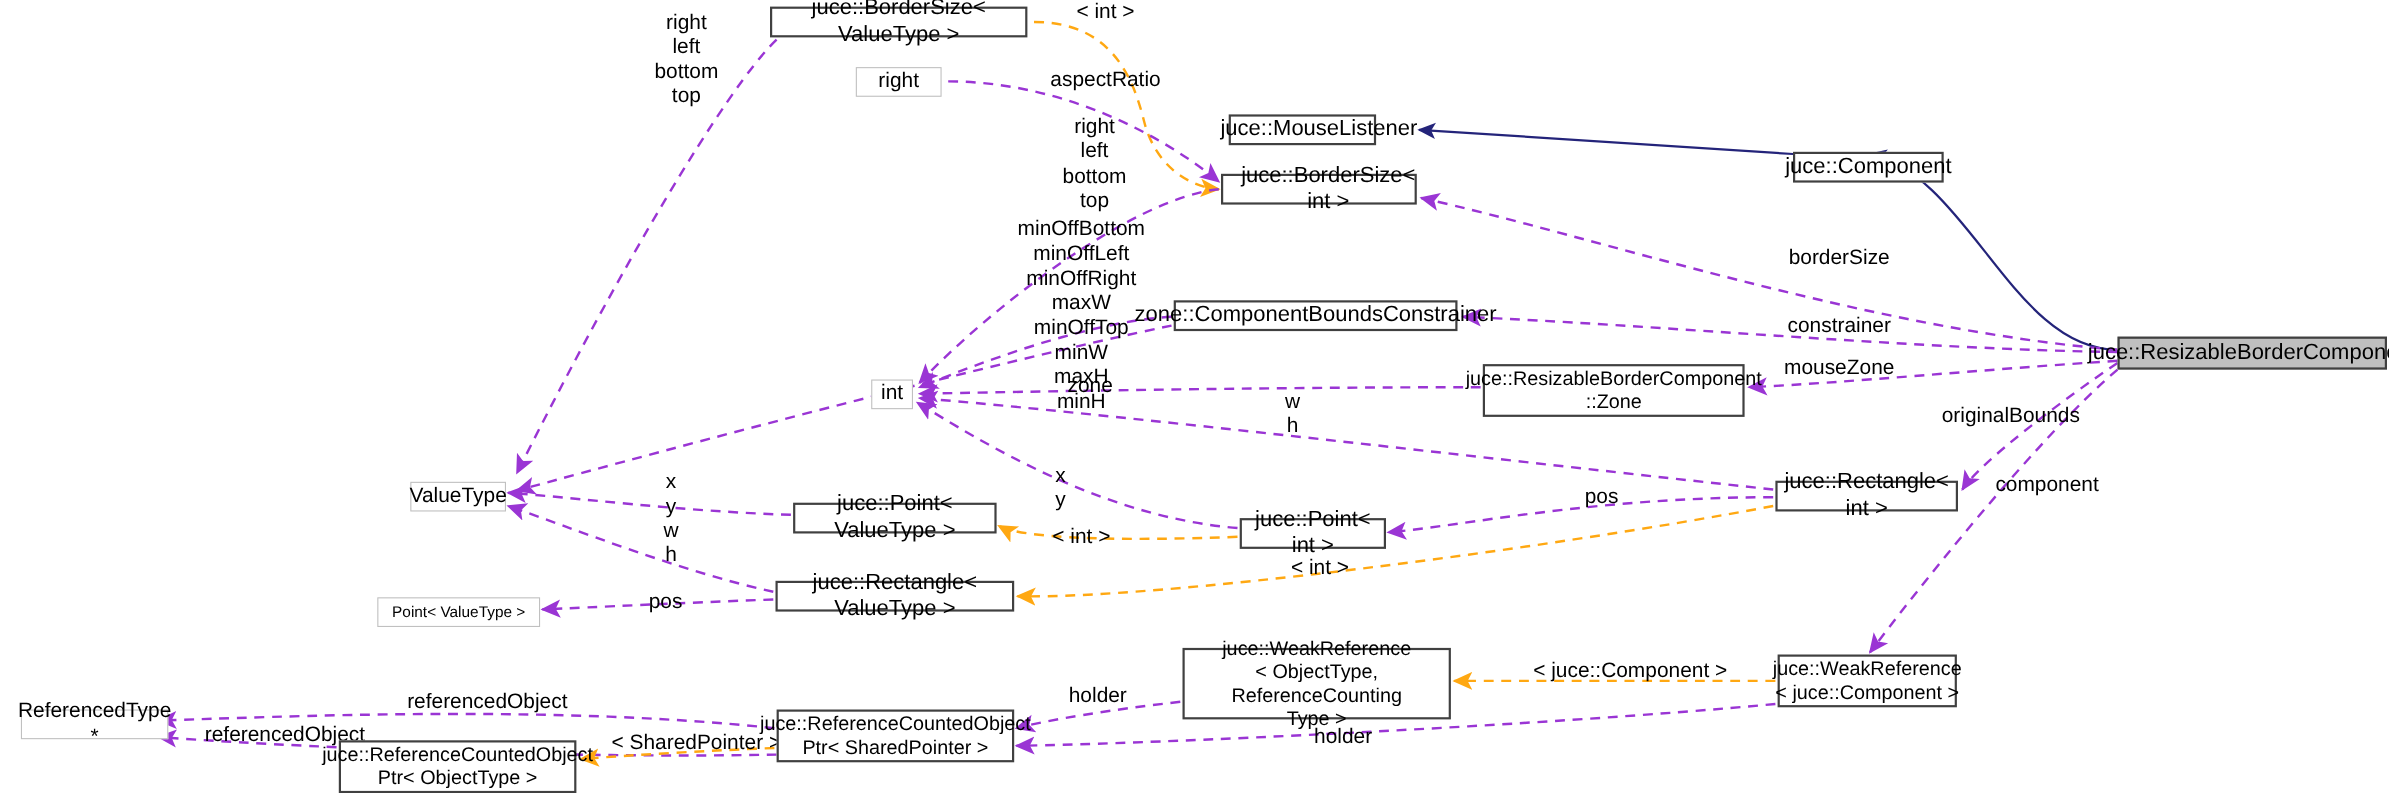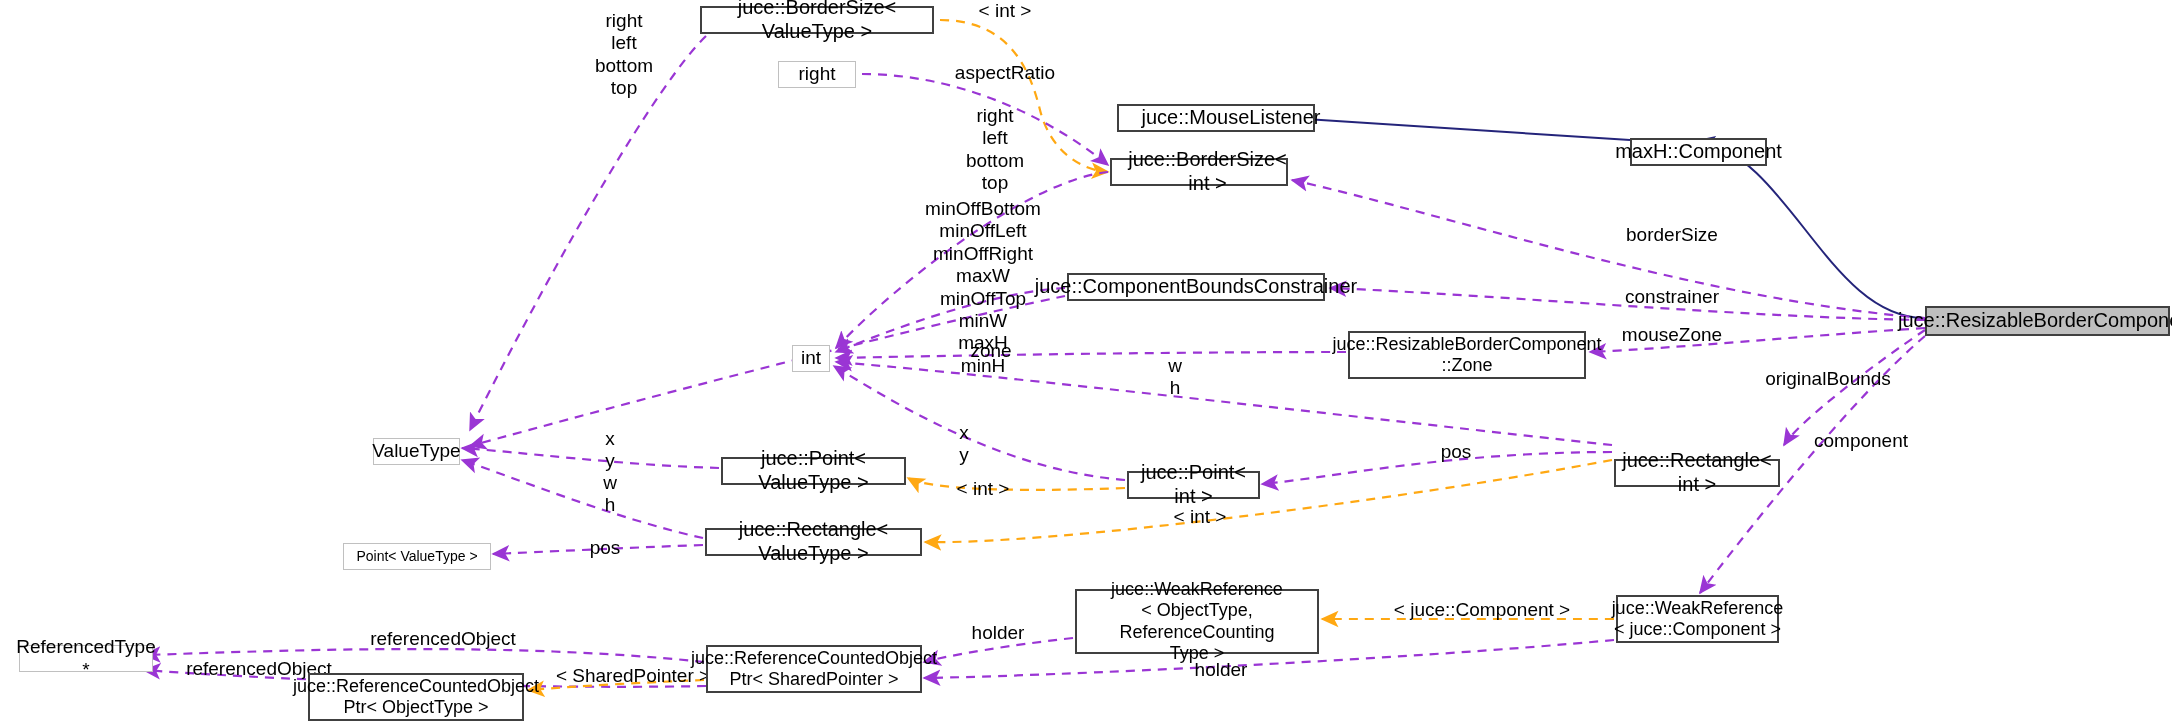--- a/index.html
+++ b/index.html
@@ -104,31 +104,31 @@
         <path d="M 1614 640 C 1400 660 1050 676 924 678" fill="none" stroke="#9a35d4" stroke-width="2.2" stroke-dasharray="9 7" marker-end="url(#arrow-usage)" id="e-weakrefcomp-refcounted"></path>
         <path d="M 1073 638 C 1010 645 950 655 924 662" fill="none" stroke="#9a35d4" stroke-width="2.2" stroke-dasharray="9 7" marker-end="url(#arrow-usage)" id="e-weakrefobj-refcounted"></path>
         <path d="M 704 662 C 500 640 250 652 144 655" fill="none" stroke="#9a35d4" stroke-width="2.2" stroke-dasharray="9 7" marker-end="url(#arrow-usage)" id="e-refcounted-reftype"></path>
         <path d="M 706 686 C 500 690 250 678 144 670" fill="none" stroke="#9a35d4" stroke-width="2.2" stroke-dasharray="9 7" marker-end="url(#arrow-usage)" id="e-refcountedobj-reftype"></path>
         <path d="M 704 680 C 650 682 580 686 528 690" fill="none" stroke="#ffa812" stroke-width="2.2" stroke-dasharray="9 7" marker-end="url(#arrow-template)" id="e-refcounted-objtype-tpl"></path>
       </g>
   </svg>
   <div id="nodes-layer">
       <div class="node cls" style="left: 700px; top: 6px; width: 234px; height: 28px;">juce::BorderSize&lt; ValueType &gt;</div>
       <div class="node plain" style="left: 778px; top: 61px; width: 78px; height: 27px; font-size: 19px;">right</div>
-      <div class="node cls" style="left: 1117px; top: 104px; width: 198px; height: 28px; padding-left: 37px;">juce::MouseListener</div>
-      <div class="node cls" style="left: 1630px; top: 138px; width: 137px; height: 28px;">maxH::Component</div>
+      <div class="node cls" style="left: 1117px; top: 104px; width: 134px; height: 28px; padding-left: 37px;">juce::MouseListener</div>
+      <div class="node cls" style="left: 1630px; top: 138px; width: 137px; height: 28px;">juce::Component</div>
       <div class="node cls" style="left: 1110px; top: 158px; width: 178px; height: 28px; padding-left: 24px;">juce::BorderSize&lt; int &gt;</div>
-      <div class="node cls" style="left: 1067px; top: 273px; width: 258px; height: 28px;">juce::ComponentBoundsConstrainer</div>
+      <div class="node cls" style="left: 1067px; top: 273px; width: 258px; height: 28px;">zone::ComponentBoundsConstrainer</div>
       <div class="node current" style="left: 1925px; top: 306px; width: 245px; height: 30px;">juce::ResizableBorderComponent</div>
       <div class="node cls" style="left: 1348px; top: 331px; width: 238px; height: 48px; font-size: 18px;">juce::ResizableBorderComponent
 ::Zone</div>
       <div class="node plain" style="left: 792px; top: 345px; width: 38px; height: 27px; font-size: 19px;">int</div>
       <div class="node plain" style="left: 373px; top: 438px; width: 87px; height: 27px; font-size: 19px;">ValueType</div>
       <div class="node cls" style="left: 721px; top: 457px; width: 185px; height: 28px;">juce::Point&lt; ValueType &gt;</div>
-      <div class="node cls" style="left: 1614px; top: 459px; width: 166px; height: 28px;">juce::Rectangle&lt; int &gt;</div>
+      <div class="node cls" style="left: 1614px; top: 437px; width: 166px; height: 28px;">juce::Rectangle&lt; int &gt;</div>
       <div class="node cls" style="left: 1127px; top: 471px; width: 133px; height: 28px;">juce::Point&lt; int &gt;</div>
       <div class="node cls" style="left: 705px; top: 528px; width: 217px; height: 28px;">juce::Rectangle&lt; ValueType &gt;</div>
       <div class="node plain" style="left: 343px; top: 543px; width: 148px; height: 27px; font-size: 14px;">Point&lt; ValueType &gt;</div>
       <div class="node cls" style="left: 1075px; top: 589px; width: 244px; height: 65px; font-size: 18px;">juce::WeakReference
 &lt; ObjectType, ReferenceCounting
 Type &gt;</div>
       <div class="node cls" style="left: 1616px; top: 595px; width: 163px; height: 48px; font-size: 18px;">juce::WeakReference
 &lt; juce::Component &gt;</div>
       <div class="node plain" style="left: 19px; top: 645px; width: 134px; height: 27px; font-size: 19px;">ReferencedType *</div>
       <div class="node cls" style="left: 706px; top: 645px; width: 216px; height: 48px; font-size: 18px;">juce::ReferenceCountedObject

